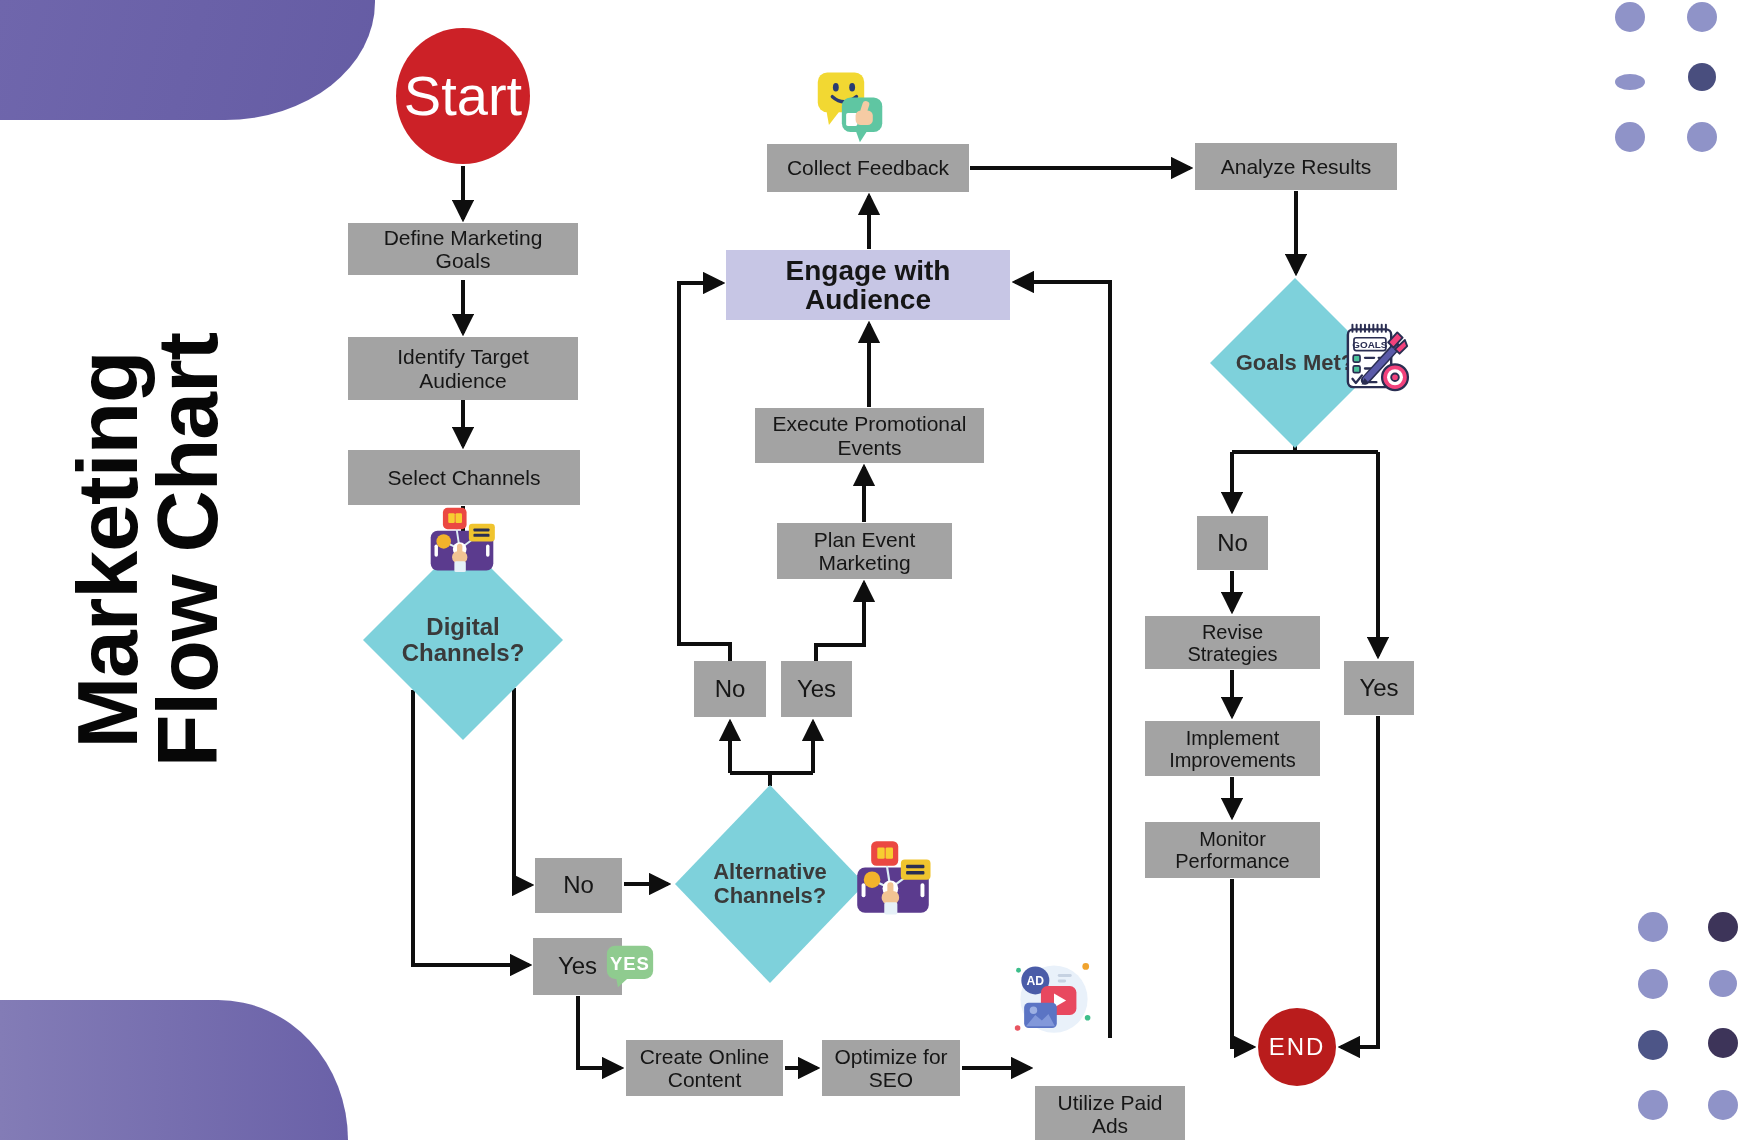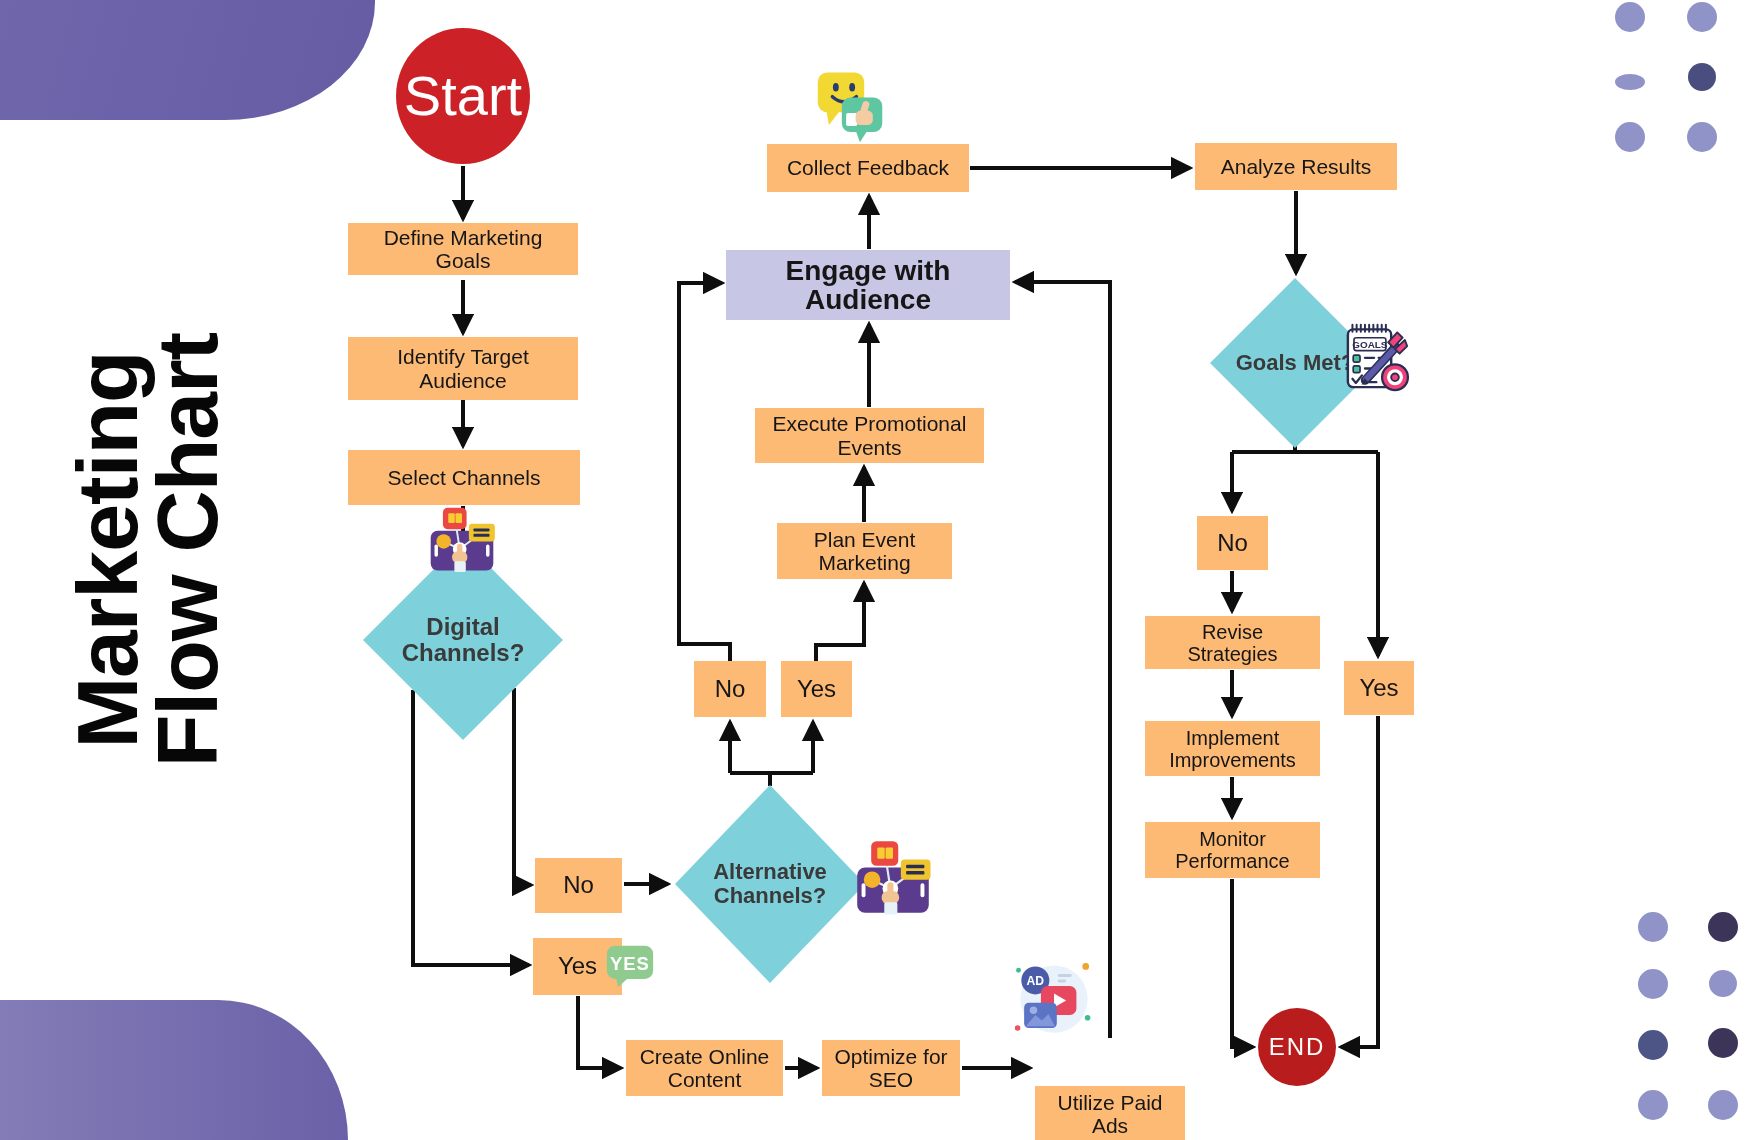--- a/index.html
+++ b/index.html
@@ -3,21 +3,21 @@
 <meta charset="utf-8">
 <style>
   html,body{margin:0;padding:0;background:#ffffff;}
   .canvas{
     position:relative;width:1760px;height:1140px;overflow:hidden;
     background:#ffffff;font-family:"Liberation Sans",sans-serif;
   }
   .lines{position:absolute;left:0;top:0;z-index:1;}
   .node{position:absolute;display:flex;align-items:center;justify-content:center;
     text-align:center;color:#161616;z-index:2;line-height:1.1;}
-  .box{background:#fdba74;font-size:21px;}
+  .box{background:#a3a3a3;font-size:21px;}
   .box.small{font-size:24px;}
   .box.rc{font-size:20px;}
   .engage{background:#C7C6E5;font-weight:bold;font-size:28px;line-height:1.05;}
   .circle{border-radius:50%;}
   .start{background:#CC2127;color:#ffffff;font-size:56px;}
   .end{background:#b91c1c;color:#ffffff;font-size:24px;letter-spacing:2px;}
   .diamond{background:#7ED1DB;color:#3A3A3A;font-weight:bold;
     clip-path:polygon(50% 0,100% 50%,50% 100%,0 50%);}
   .diamond span{width:80%;}
   .corner{position:absolute;z-index:0;}

